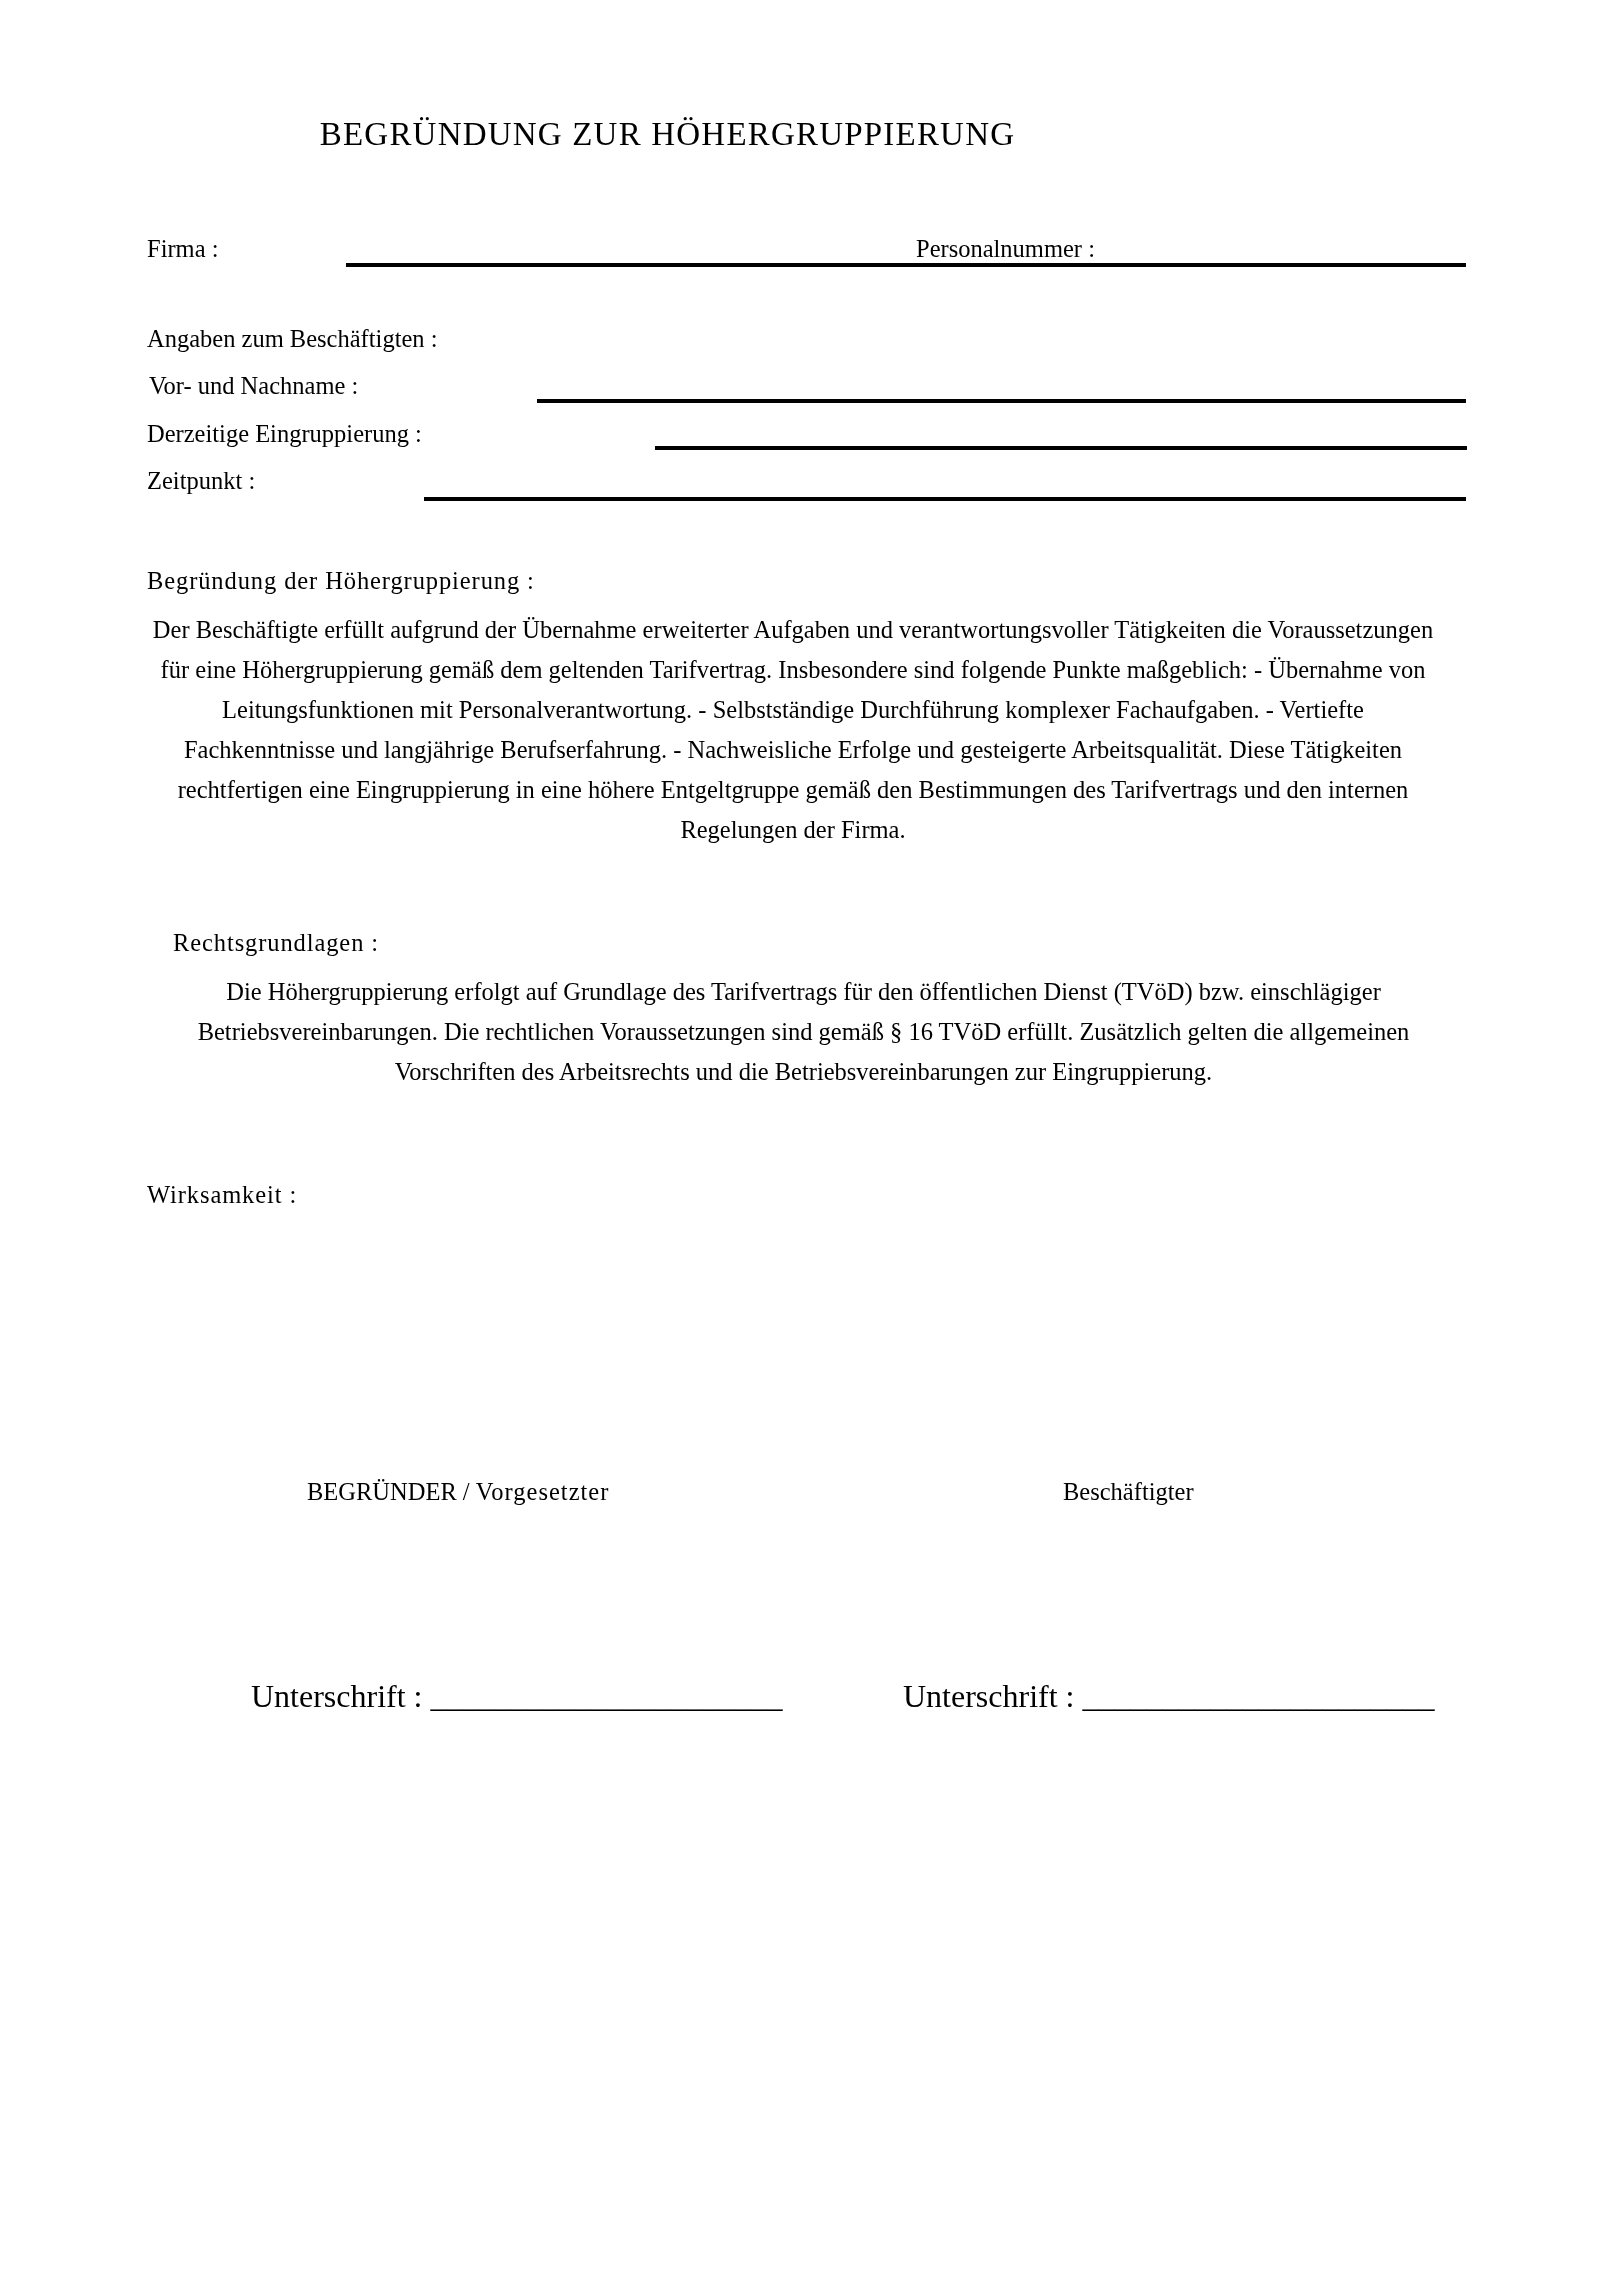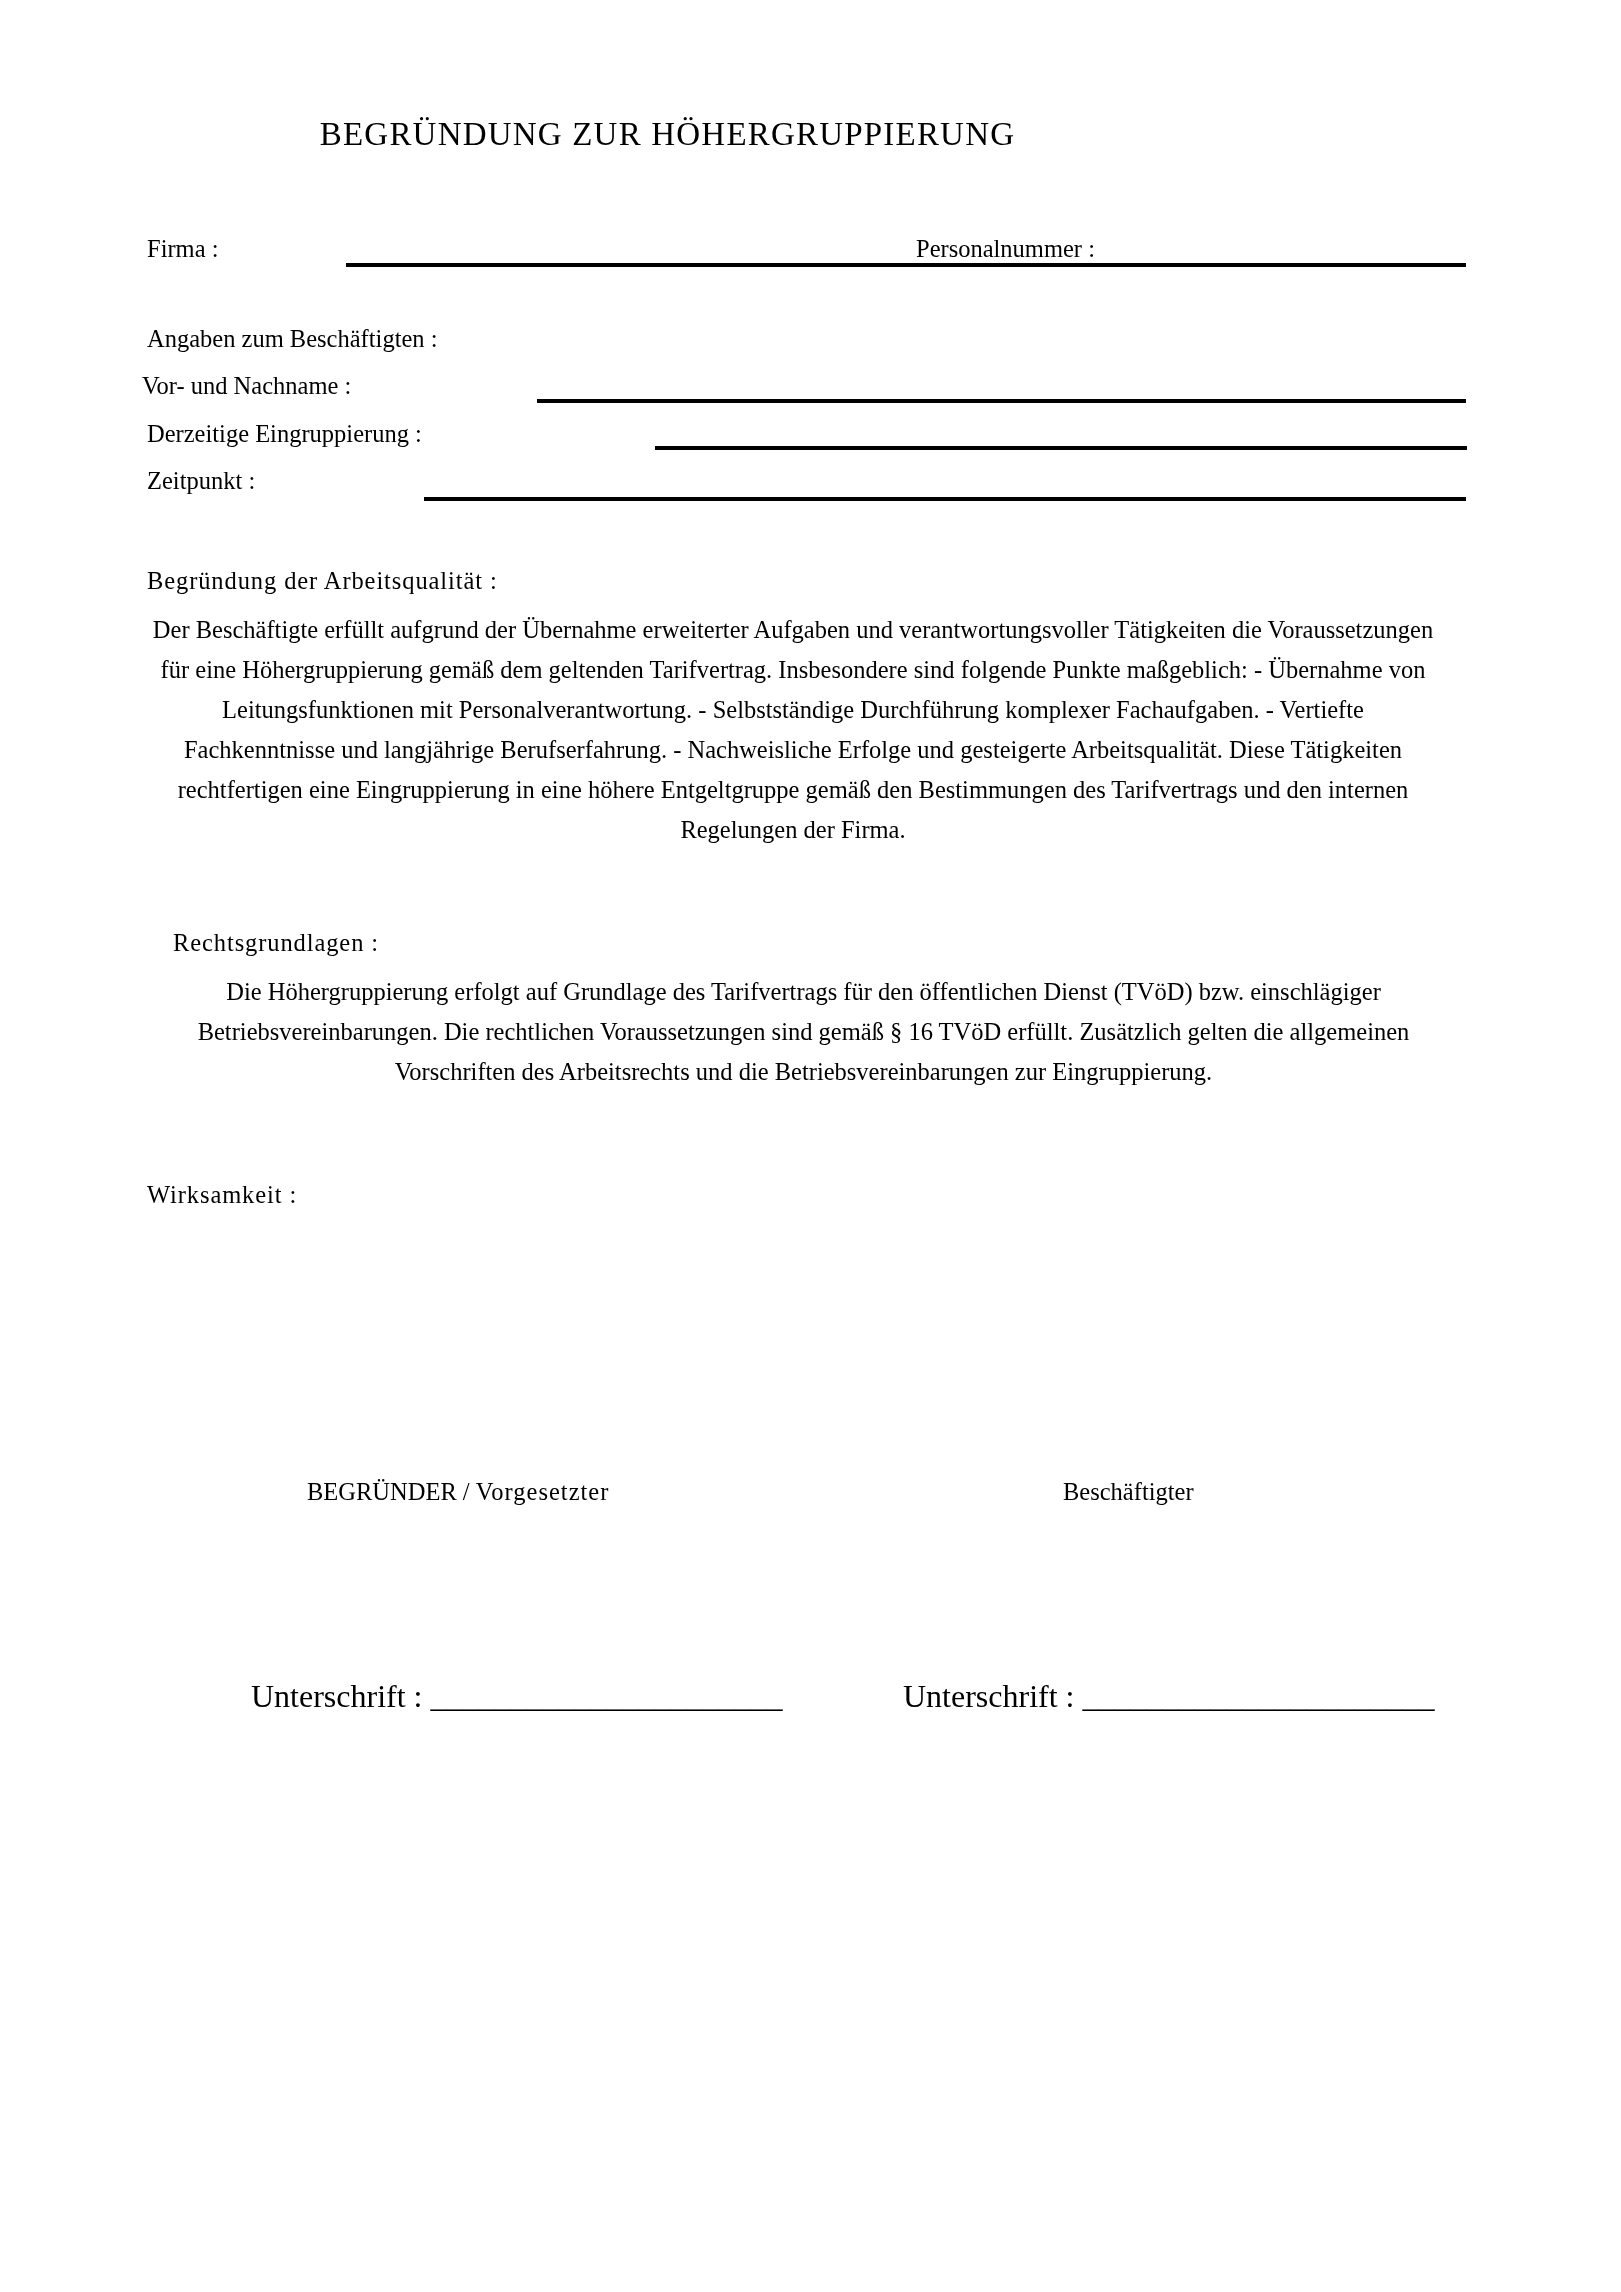--- a/index.html
+++ b/index.html
@@ -92,30 +92,30 @@
   <div class="doc-title">BEGRÜNDUNG ZUR HÖHERGRUPPIERUNG</div>
 
   <div class="field-label" style="top:235px; left:147px;">Firma :</div>
 
   <div class="field-label" style="top:235px; left:916px;">Personalnummer :</div>
 
   <div class="rule" style="top:263px; left:346px; width:1120px;"></div>
 
   <div class="field-label" style="top:325px; left:147px;">Angaben zum Beschäftigten :</div>
 
-  <div class="field-label" style="top:372px; left:142px;">Vor- und Nachname :</div>
+  <div class="field-label" style="top:372px; left:149px;">Vor- und Nachname :</div>
   <div class="rule" style="top:399px; left:537px; width:929px;"></div>
 
   <div class="field-label" style="top:420px; left:147px;">Derzeitige Eingruppierung :</div>
   <div class="rule" style="top:446px; left:655px; width:812px;"></div>
 
   <div class="field-label" style="top:467px; left:147px;">Zeitpunkt :</div>
   <div class="rule" style="top:497px; left:424px; width:1042px;"></div>
 
-  <div class="section-heading" style="top:567px; left:147px;">Begründung der Arbeitsqualität :</div>
+  <div class="section-heading" style="top:567px; left:147px;">Begründung der Höhergruppierung :</div>
 
   <div class="body-block" style="top:610px; left:147px; width:1292px;">
     <p>Der Beschäftigte erfüllt aufgrund der Übernahme erweiterter Aufgaben und verantwortungsvoller Tätigkeiten die Voraussetzungen für eine Höhergruppierung gemäß dem geltenden Tarifvertrag. Insbesondere sind folgende Punkte maßgeblich: - Übernahme von Leitungsfunktionen mit Personalverantwortung. - Selbstständige Durchführung komplexer Fachaufgaben. - Vertiefte Fachkenntnisse und langjährige Berufserfahrung. - Nachweisliche Erfolge und gesteigerte Arbeitsqualität. Diese Tätigkeiten rechtfertigen eine Eingruppierung in eine höhere Entgeltgruppe gemäß den Bestimmungen des Tarifvertrags und den internen Regelungen der Firma.</p>
   </div>
 
   <div class="section-heading" style="top:929px; left:159px;margin-left:14px;">Rechtsgrundlagen :</div>
 
   <div class="body-block" style="top:972px; left:147px; width:1313px;">
     <p>Die Höhergruppierung erfolgt auf Grundlage des Tarifvertrags für den öffentlichen Dienst (TVöD) bzw. einschlägiger Betriebsvereinbarungen. Die rechtlichen Voraussetzungen sind gemäß § 16 TVöD erfüllt. Zusätzlich gelten die allgemeinen Vorschriften des Arbeitsrechts und die Betriebsvereinbarungen zur Eingruppierung.</p>
   </div>

